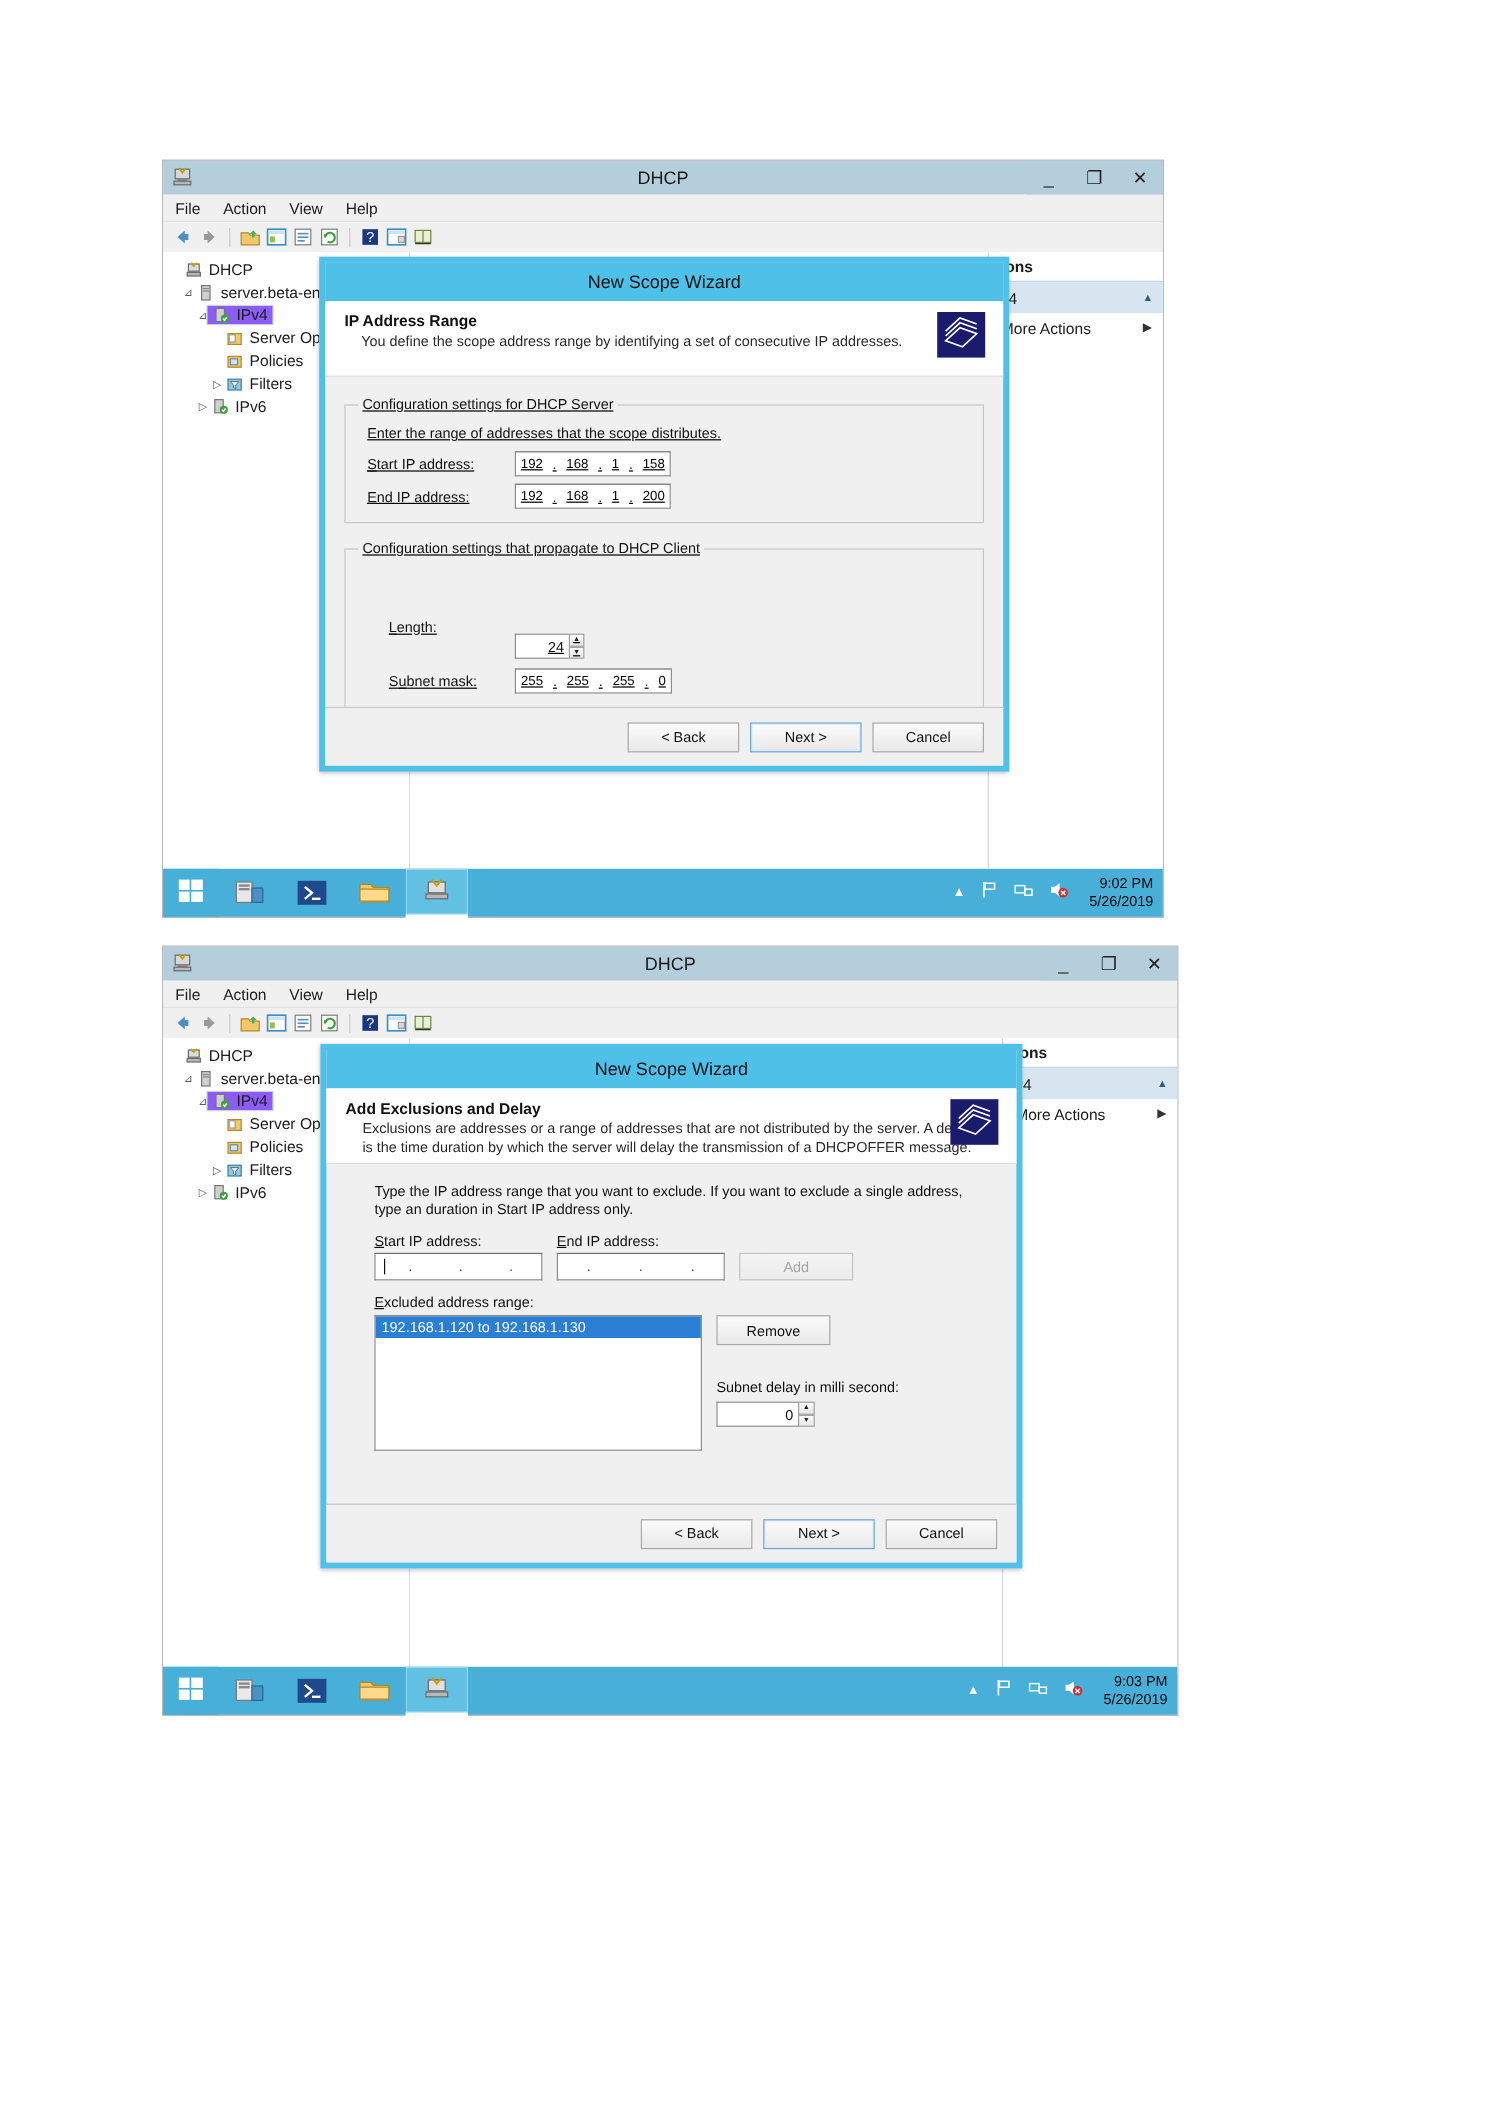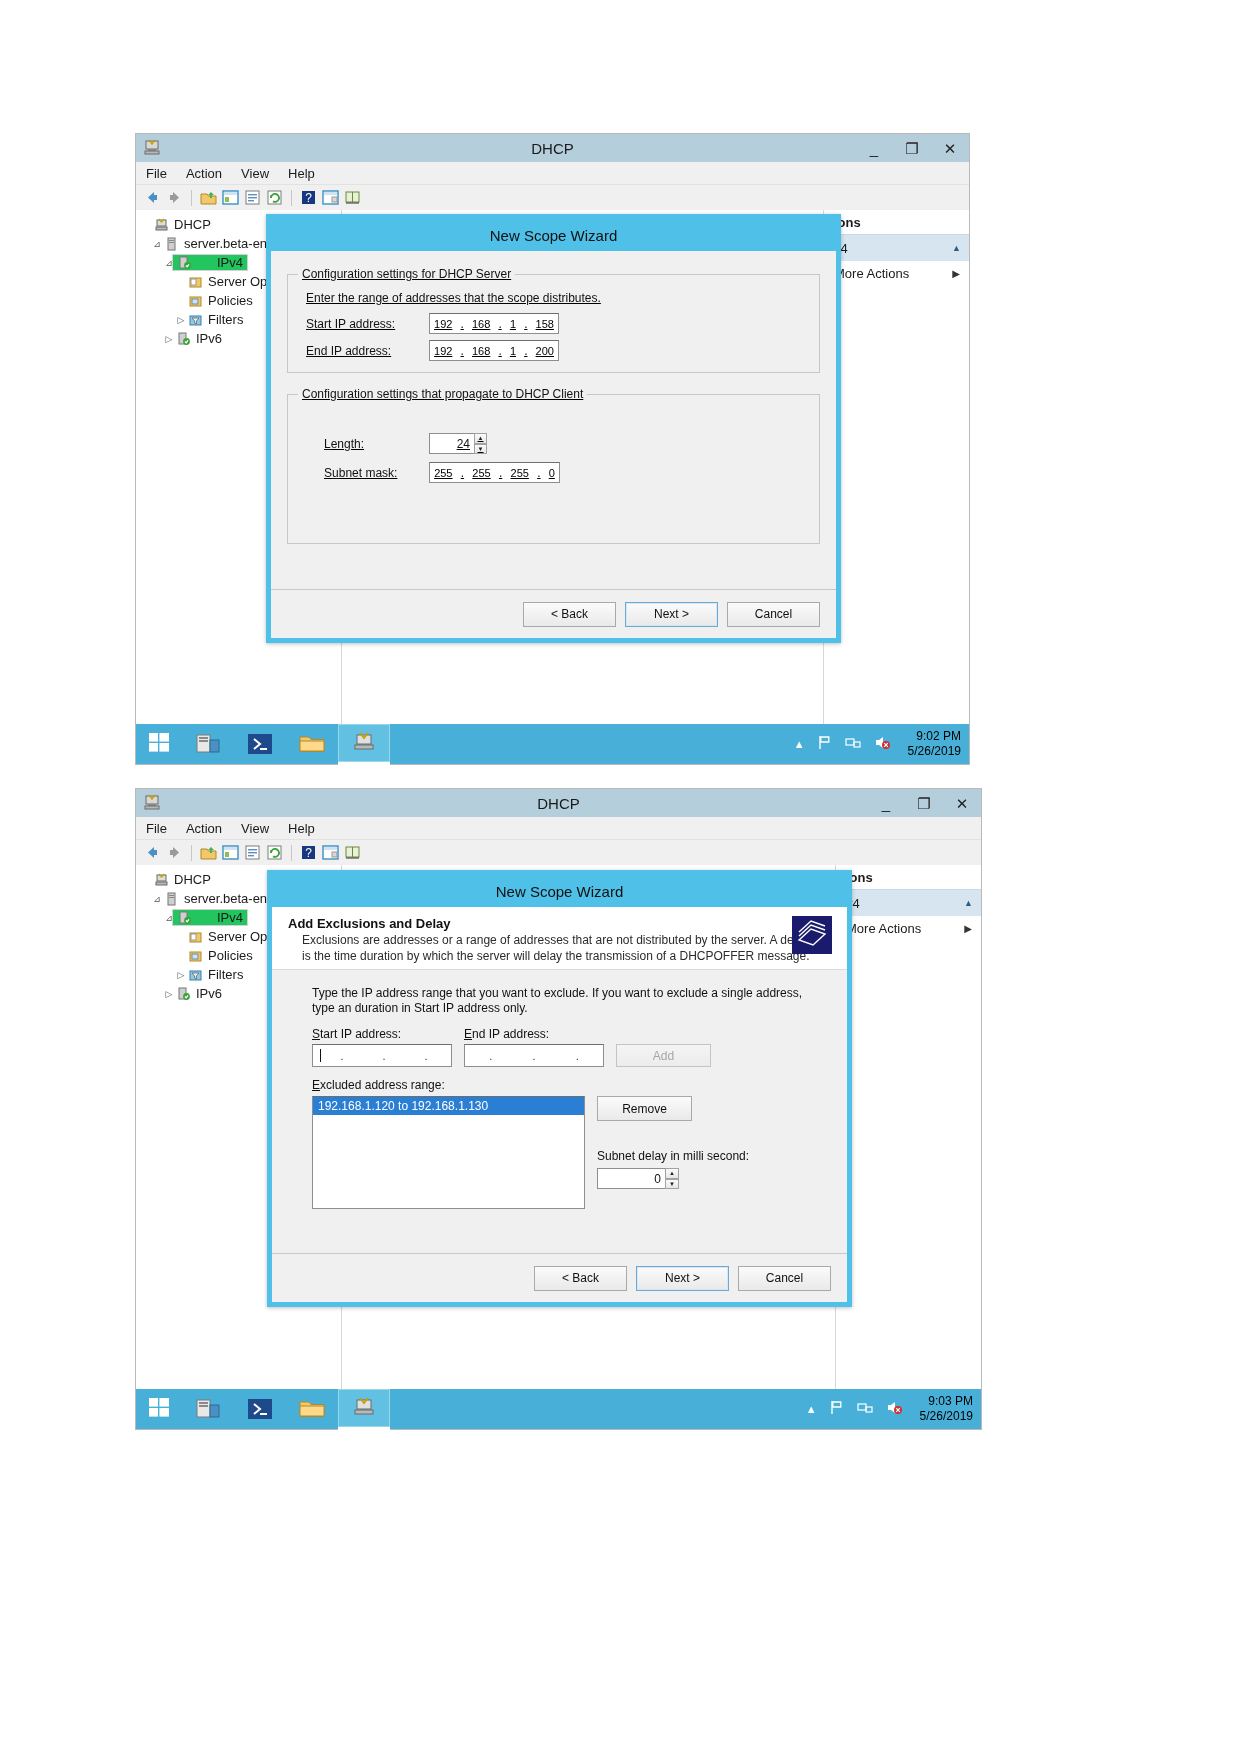--- a/index.html
+++ b/index.html
@@ -22,21 +22,21 @@
 
   .toolbar{height:25px;background:#f0f0f0;display:flex;align-items:center;padding-left:7px;gap:3px;border-bottom:1px solid #cfcfcf;}
   .tbi{width:19px;height:19px;position:relative;display:inline-block;}
   .tsep{width:1px;height:16px;background:#c8c8c8;margin:0 4px;}
 
   .body-area{position:absolute;left:0;right:0;top:76px;bottom:34px;background:#fff;}
   .tree{position:absolute;left:0;top:0;width:205px;bottom:0;background:#fff;border-right:1px solid #d8d8d8;padding-top:5px;}
   .tnode{display:flex;align-items:center;height:19px;font-size:13px;color:#1b1b1b;white-space:nowrap;}
   .tw{width:14px;text-align:center;font-size:9px;color:#5a5a5a;}
   .ticn{width:15px;height:14px;margin-right:5px;position:relative;flex:0 0 auto;}
-  .tsel{background:#22c55e;border:1px solid #d2d2d2;border-radius:1px;padding:0 4px;margin-left:-4px;gap:20px;}
+  .tsel{background:#8b5cf6;border:1px solid #d2d2d2;border-radius:1px;padding:0 4px;margin-left:-4px;}
 
   .midpane{position:absolute;left:206px;right:145px;top:0;bottom:0;background:#fff;border-right:1px solid #d8d8d8;}
   .midpane .hdr{height:20px;border-bottom:1px solid #d8d8d8;background:#fff;}
 
   .actions{position:absolute;right:0;top:0;width:144px;bottom:0;background:#fff;}
   .act-title{height:24px;display:flex;align-items:center;padding-left:9px;font-size:13px;font-weight:bold;color:#1b1b1b;}
   .act-sub{height:26px;background:#d6e5f0;display:flex;align-items:center;padding-left:9px;font-size:13px;color:#1b1b1b;border-top:1px solid #c8d8e4;position:relative;}
   .act-sub .arrowup{position:absolute;right:8px;color:#2b5d86;font-size:9px;}
   .act-item{height:24px;display:flex;align-items:center;padding-left:9px;font-size:13px;color:#1b1b1b;position:relative;}
   .act-item .chev{position:absolute;right:9px;font-size:10px;color:#333;}
@@ -314,20 +314,34 @@
       </span>
     </div>
   </div>
 </div>
 
 <div class="wiz" style="left:266px;top:214px;width:575px;height:429px;">
   <div class="wiz-title">
     <span>New Scope Wizard</span>
   </div>
 
+  <div class="wiz-head" style="height:63px;">
+    <h3>IP Address Range</h3>
+    <p>You define the scope address range by identifying a set of consecutive IP addresses.</p>
+    <span class="wiz-glyph">
+      <svg width="42" height="40" viewBox="0 0 42 40">
+        <rect x="1" y="1" width="40" height="38" fill="#1b1b6e"></rect>
+        <g stroke="#ffffff" stroke-width="1.4" fill="none">
+          <path d="M8 25 L20 14 L34 19 L22 30 Z"></path>
+          <path d="M8 21 L20 10 L34 15"></path>
+          <path d="M8 17 L20 6 L34 11"></path>
+        </g>
+      </svg>
+    </span>
+  </div>
 
   <div class="wiz-body" style="padding-top:16px;">
     <fieldset class="grp" style="height:86px;">
       <legend>Configuration settings for DHCP Server</legend>
       <div class="sm" style="margin:4px 0 8px 8px;">Enter the range of addresses that the scope distributes.</div>
 
       <div class="row" style="margin:4px 0 6px 8px;">
         <span class="lbl" style="width:123px;">
           <span class="utxt">S</span><span>tart IP address:</span>
         </span>
@@ -362,21 +376,21 @@
       </div>
     </fieldset>
 
     <fieldset class="grp" style="height:137px;">
       <legend>Configuration settings that propagate to DHCP Client</legend>
 
       <div class="row" style="margin:26px 0 6px 26px;">
         <span class="lbl" style="width:105px;">
           <span class="utxt">L</span><span>ength:</span>
         </span>
-        <span class="spin" style="width:58px;">
+        <span class="spin" style="width:58px;margin-top:32px;">
           <span class="sval" style="width:48px;">24</span>
           <span class="sbtns">
             <span class="sb">▲</span>
             <span class="sb">▼</span>
           </span>
         </span>
       </div>
 
       <div class="row" style="margin:8px 0 0 26px;">
         <span class="lbl" style="width:105px;">

